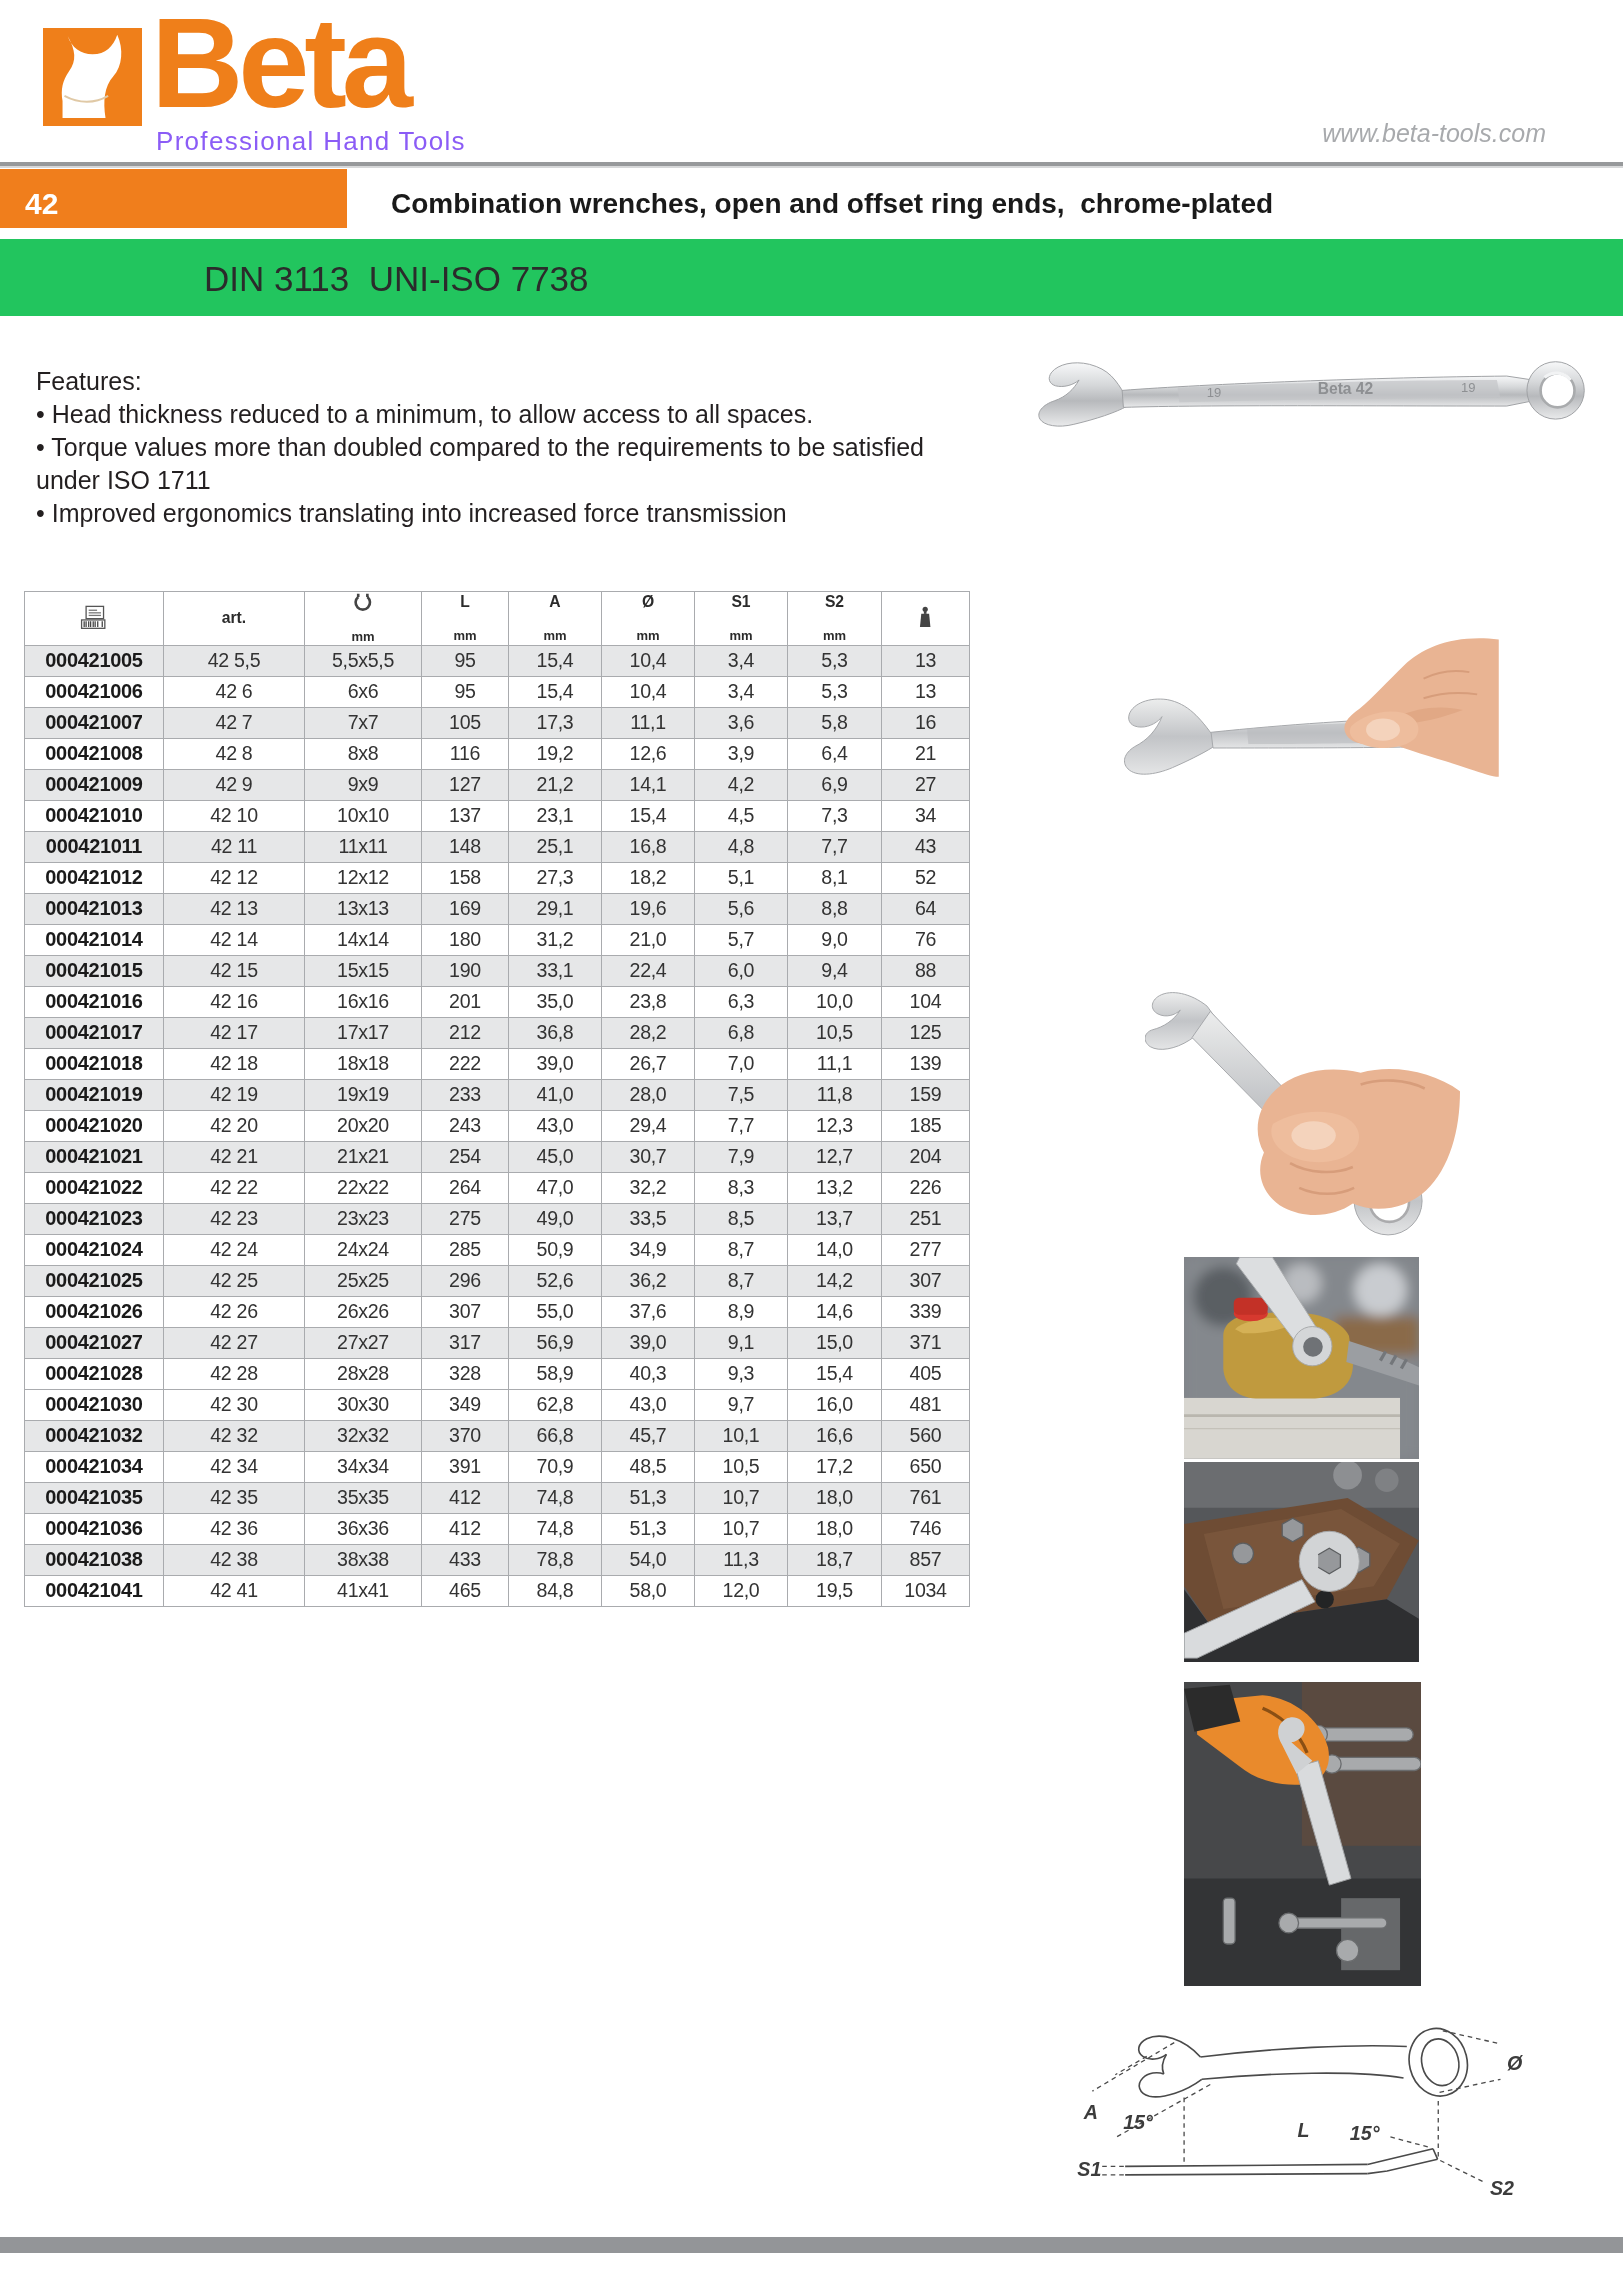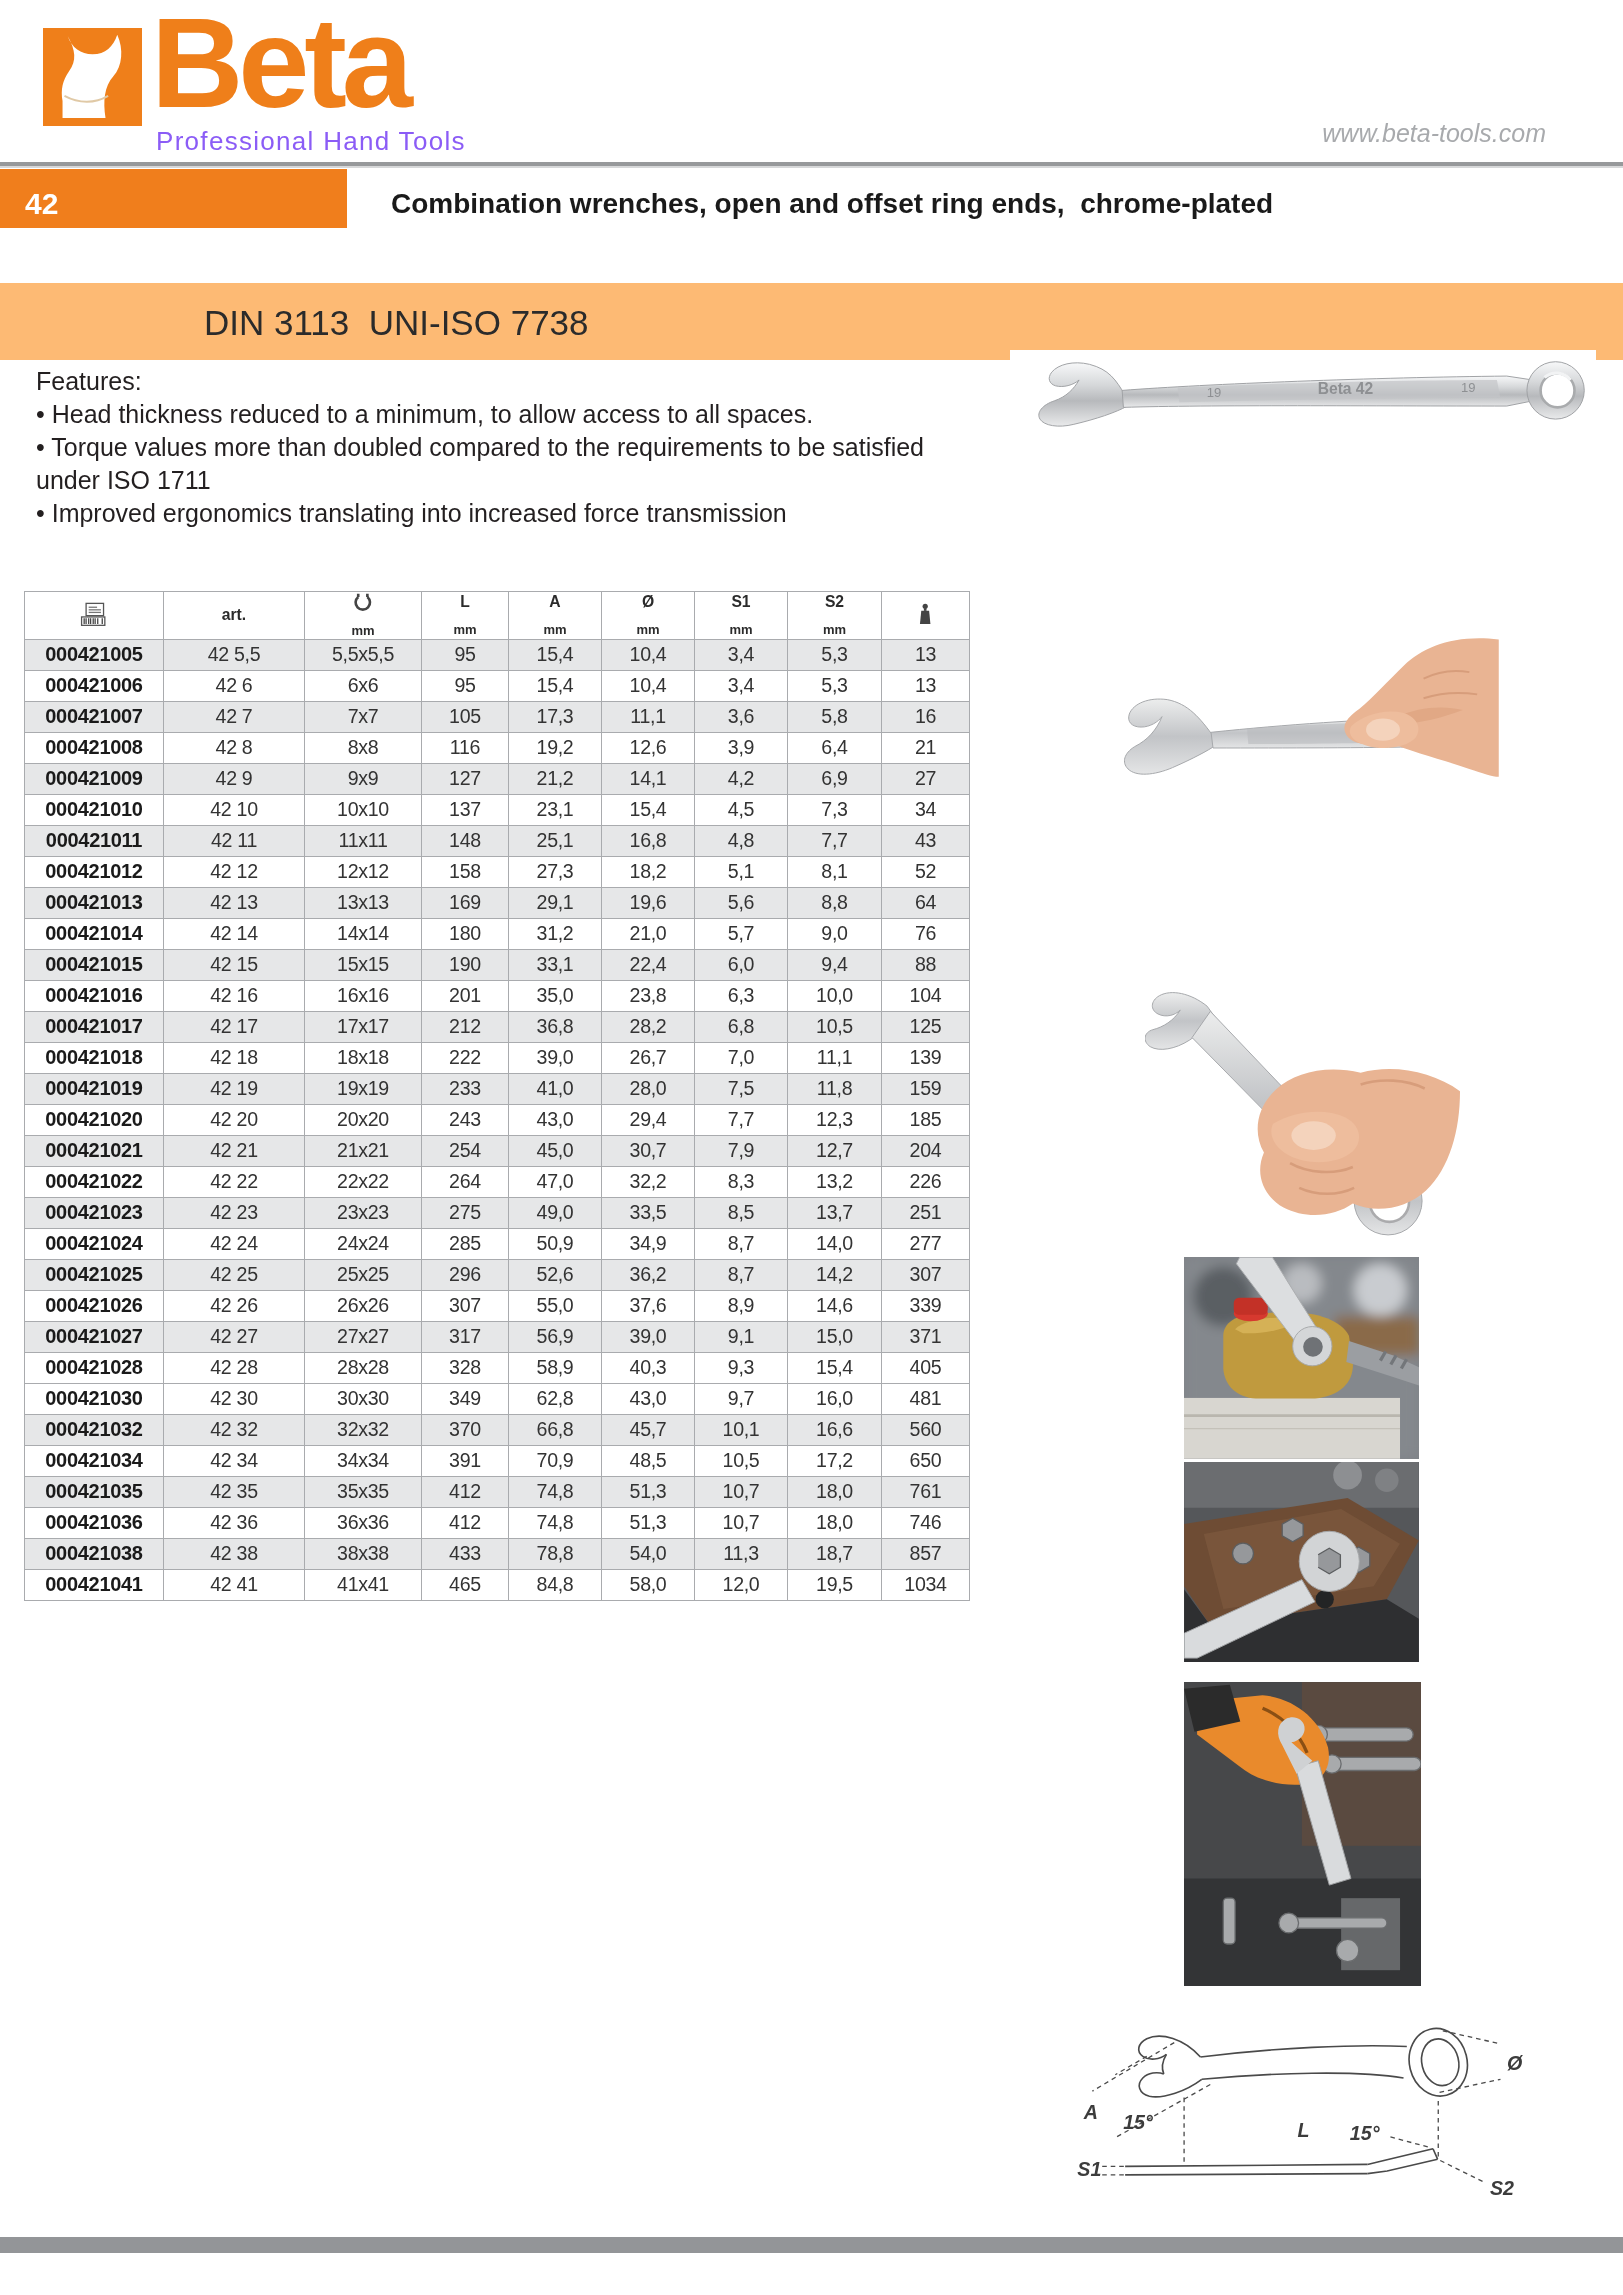--- a/index.html
+++ b/index.html
@@ -14,37 +14,37 @@
   .site-url{position:absolute;right:77px;top:119px;font-size:25px;font-style:italic;color:#a8aaad;}
   .header-rule{position:absolute;left:0;top:162px;width:1623px;height:3.9px;background:#97999b;
                border-bottom:2px solid #d7d8d9;}
 
   
   .chapter-banner{position:absolute;left:0;top:169px;width:347px;height:59px;background:#f07e1c;}
   .chapter-num{position:absolute;left:25px;top:0;height:69px;line-height:69px;
                font-size:30px;font-weight:bold;color:#ffffff;}
   .page-title{position:absolute;left:355px;top:169px;height:69px;line-height:69px;
               font-size:28px;font-weight:bold;color:#1a1a1a;white-space:pre;margin-left:36px;}
-  .standards-banner{position:absolute;left:0;top:239px;width:1623px;height:77px;background:#fdba74;margin-top:44px;}
+  .standards-banner{position:absolute;left:0;top:239px;width:1623px;height:77px;background:#22c55e;}
   .standards-text{position:absolute;left:204px;top:0;height:77px;line-height:80px;
                   font-size:35px;color:#2b2b2b;white-space:pre;}
 
   
   .desc-block{position:absolute;left:36px;top:330px;width:921px;font-size:25px;line-height:33px;color:#231f20;}
   .desc-block p{margin:0;}
   .features-head{margin-top:35px !important;}
 
   
   .spec-table-wrap{position:absolute;left:24px;top:591px;width:944px;}
   table.spec{border-collapse:collapse;width:944px;table-layout:fixed;}
   table.spec th,table.spec td{border:1.3px solid #a9abae;text-align:center;vertical-align:middle;
       overflow:hidden;white-space:nowrap;}
   table.spec th{height:44px;background:#ffffff;font-size:15.7px;font-weight:bold;color:#2b2b2b;
       line-height:1.05;padding:1.3px 0;}
-  table.spec th .unit{font-size:13px;font-weight:bold;display:block;margin-top:12px;}
+  table.spec th .unit{font-size:13px;font-weight:bold;display:block;margin-top:18px;}
   table.spec td{height:28px;font-size:19.6px;color:#333;letter-spacing:-0.3px;}
   table.spec td.code{font-weight:bold;color:#1a1a1a;font-size:20px;}
   table.spec tr.stripe td{background:#e6e7e8;}
   .hicon{display:block;margin:0 auto 1.3px auto;}
 
   
   .photo{position:absolute;overflow:hidden;}
   .white-bg{background:#ffffff;}
 
   

